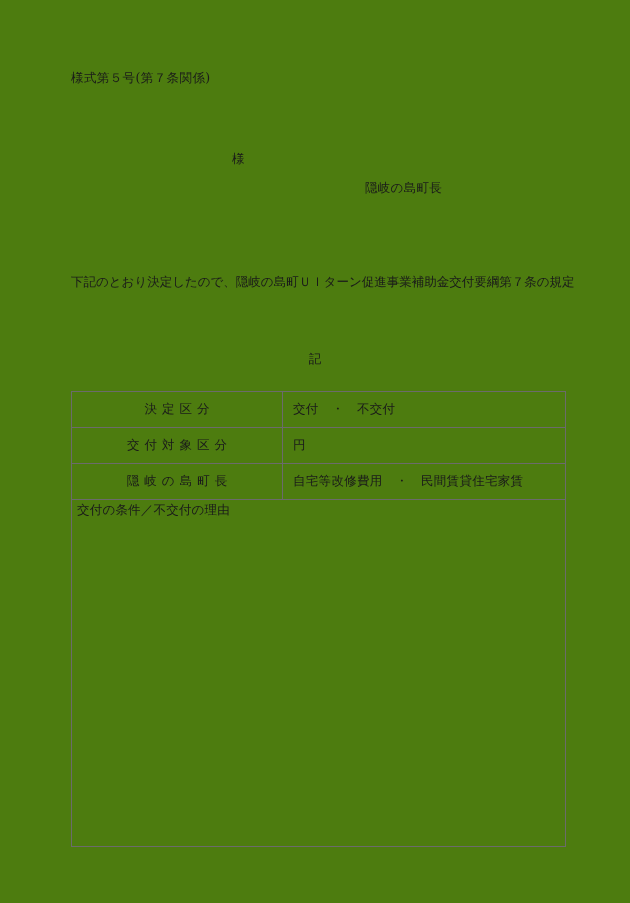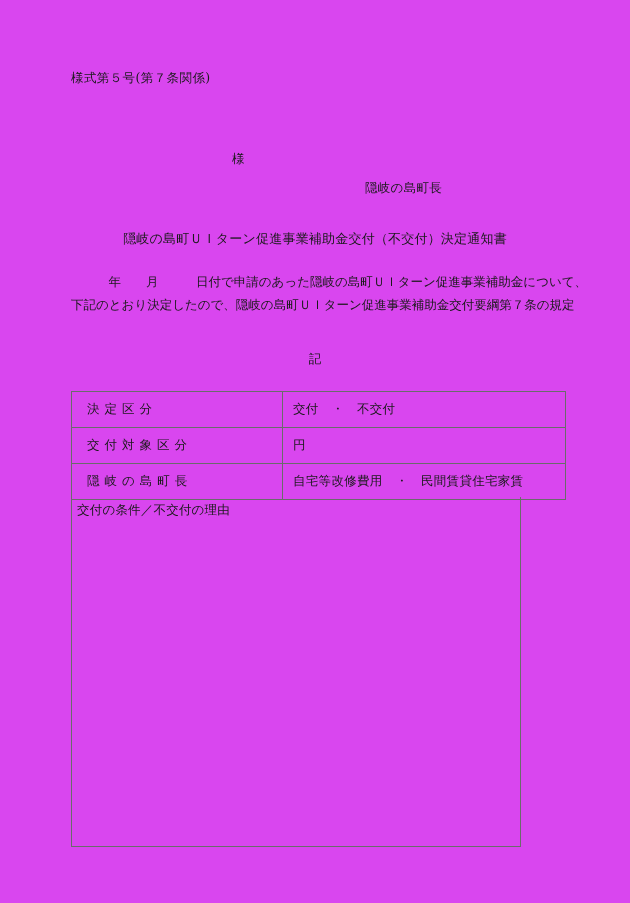--- a/index.html
+++ b/index.html
@@ -11,21 +11,21 @@
     width: 630px;
     height: 903px;
     position: relative;
     font-family: "DejaVu Serif", "Liberation Serif", serif;
     color: #1a1a1a;
     -webkit-font-smoothing: antialiased;
   }
   .page {
     position: absolute;
     inset: 0;
-    background: #d946ef;
+    background: #4d7c0f;
   }
 
   
   .form-no {
     position: absolute;
     left: 71px;
     top: 70px;
     font-size: 12.5px;
     letter-spacing: 0.4px;
     white-space: nowrap;
@@ -105,39 +105,39 @@
     font-size: 12.5px;
   }
   .form-table td {
     border: 1px solid #6b6b6b;
     height: 35px;
     padding: 0 10px;
     vertical-align: middle;
   }
   .col-label {
     width: 190px;
-    text-align: left;
+    text-align: center;
     letter-spacing: 5px;
     text-indent: 5px;
   }
   .col-value {
     text-align: left;
     letter-spacing: 0.3px;
   }
   .val-yen {
     text-align: left;
     padding-left: 196px;
   }
 
   
   .reason-box {
     position: absolute;
     left: 71px;
     top: 497px;
-    width: 450px;
+    width: 495px;
     height: 350px;
     border: 1px solid #6b6b6b;
     border-top: none;
     box-sizing: border-box;
   }
   .reason-label {
     position: absolute;
     left: 5px;
     top: 5px;
     font-size: 12.5px;
@@ -150,24 +150,22 @@
 
 <div class="page">
 
   <div class="form-no">様式第５号(第７条関係)</div>
 
 
   <div class="addressee">様</div>
 
   <div class="issuer">隠岐の島町長</div>
 
-  <div class="doc-title">隠岐の島町ＵＩターン促進事業補助金交付（不交付）決定通知書</div>
 
   <div class="body-text">
-    <div class="body-line-1">　　　年　　月　　　日付で申請のあった隠岐の島町ＵＩターン促進事業補助金について、</div>
     <div>下記のとおり決定したので、隠岐の島町ＵＩターン促進事業補助金交付要綱第７条の規定</div>
   </div>
 
   <div class="ki-mark">記</div>
 
   <table class="form-table">
     <tbody>
       <tr>
         <td class="col-label">決定区分</td>
         <td class="col-value">交付　・　不交付</td>

